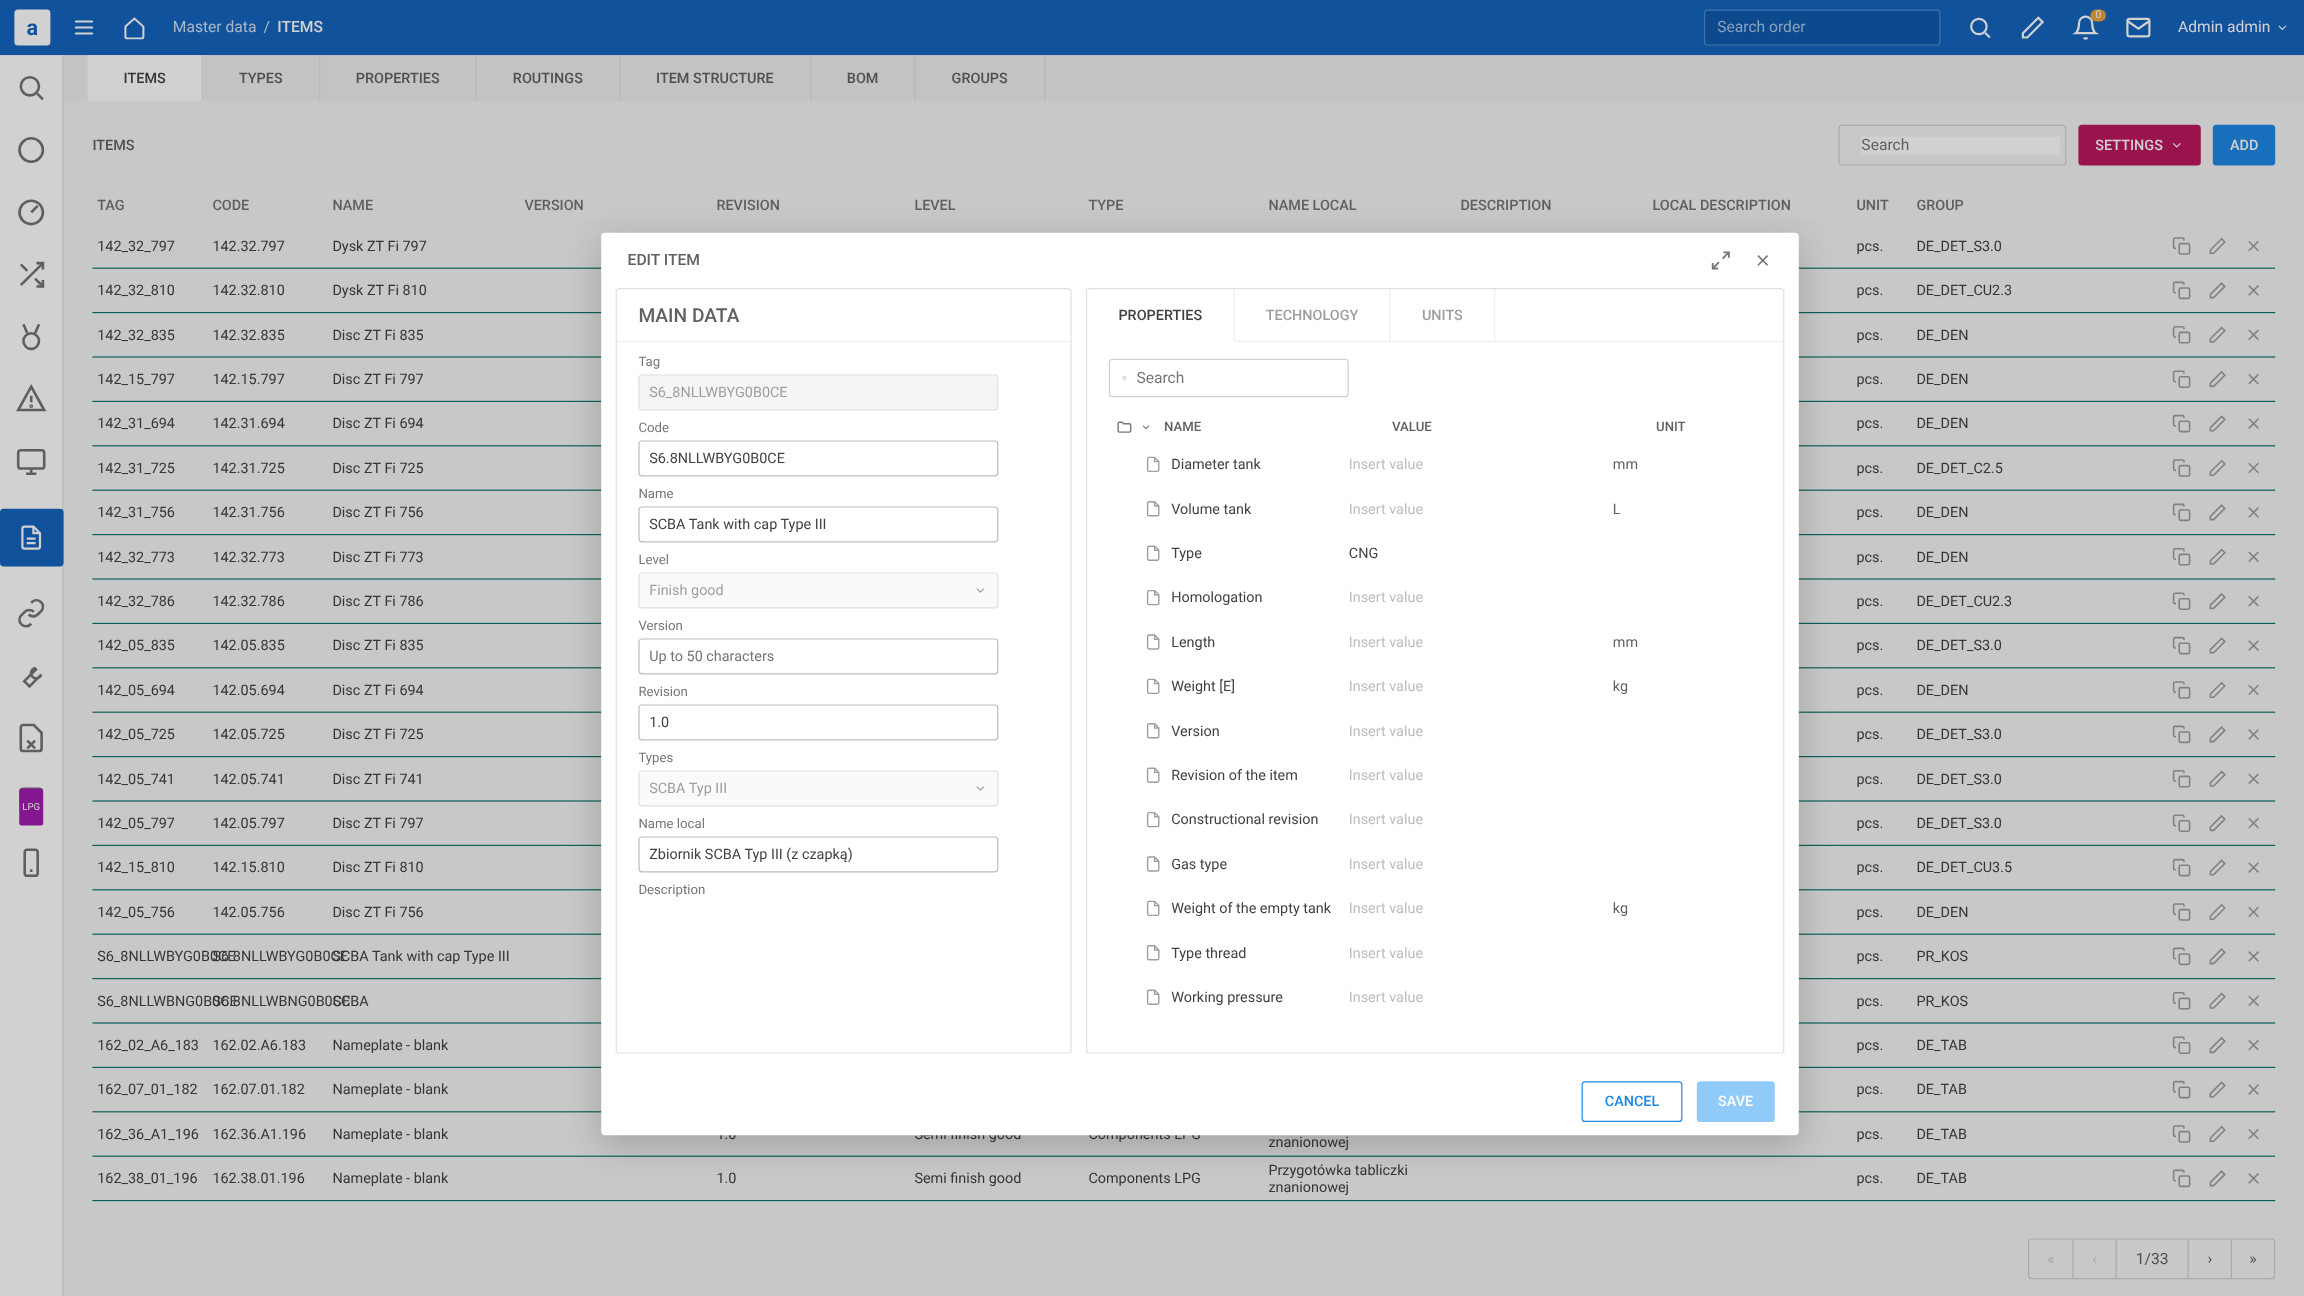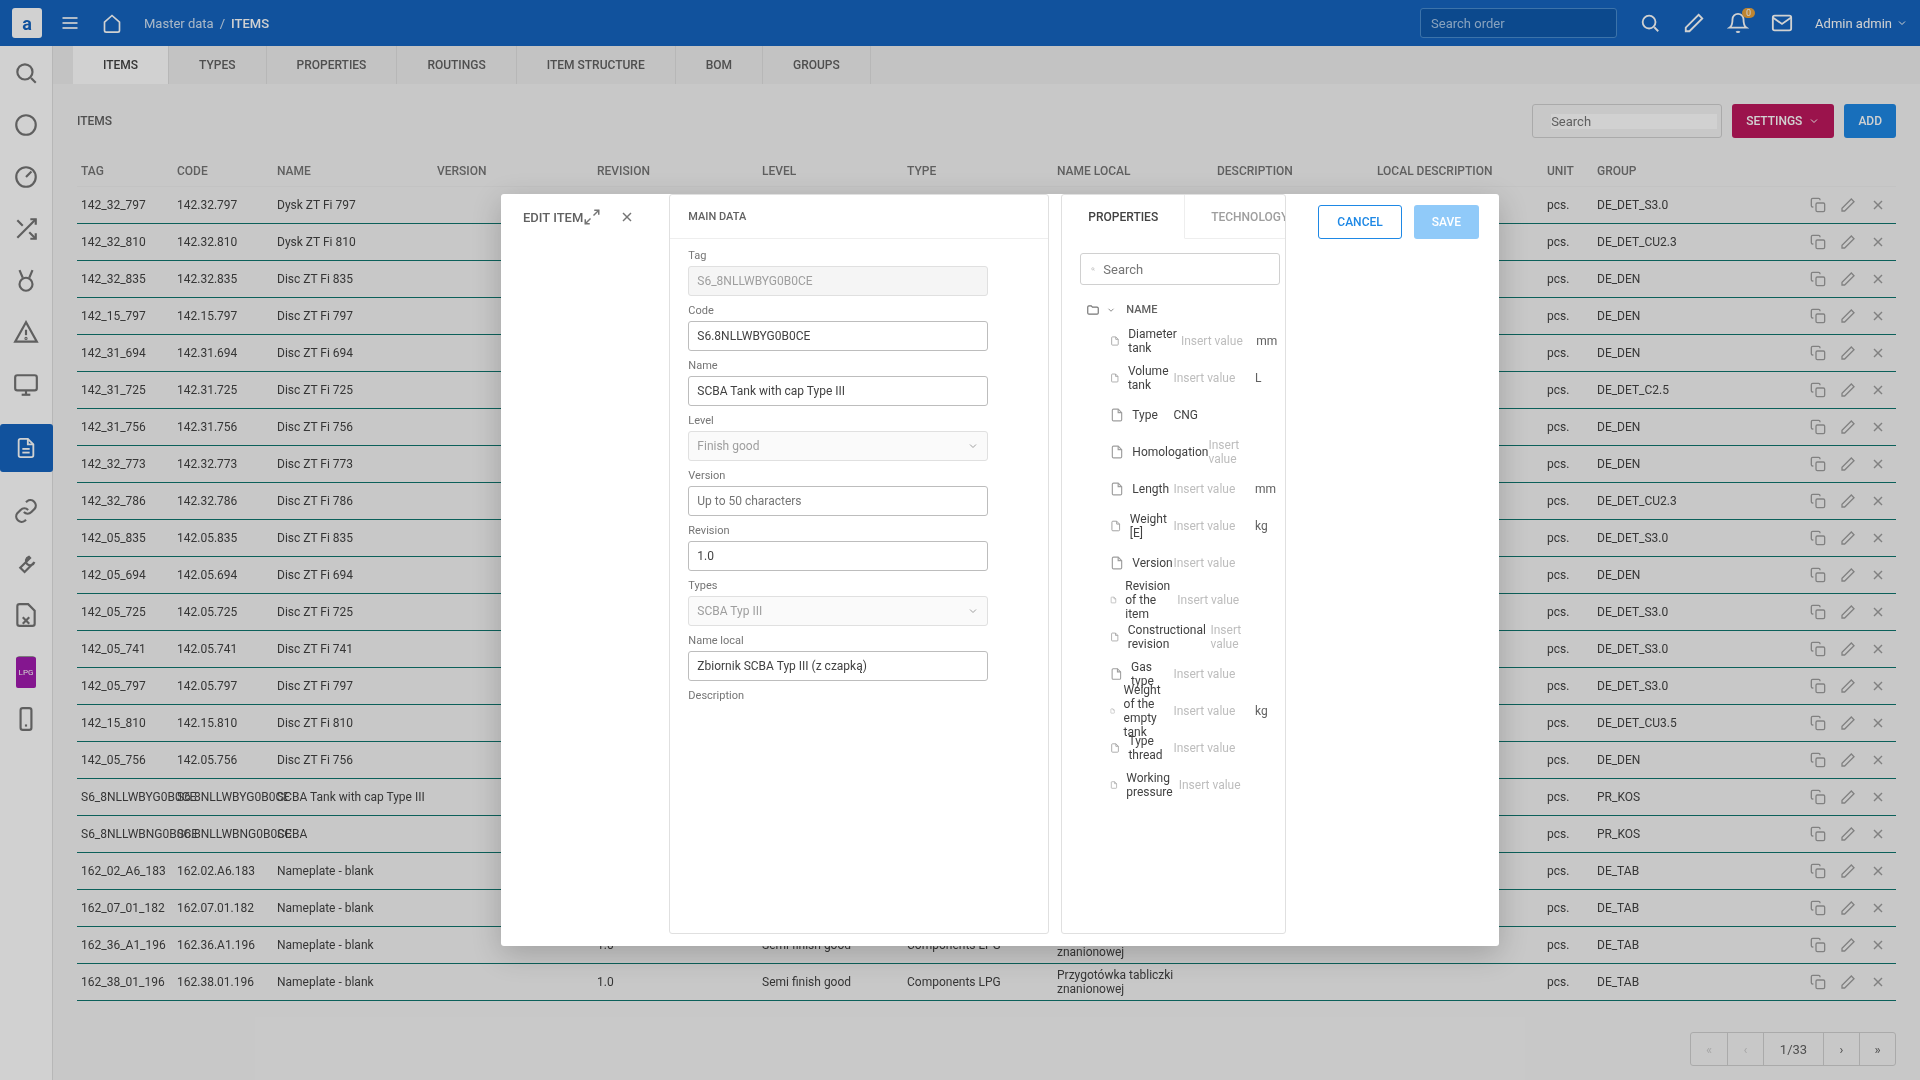--- a/index.html
+++ b/index.html
@@ -52,26 +52,26 @@
 
 
 .pag { position:absolute; bottom:14px; right:24px; display:flex; border:1px solid #d0d0d0; border-radius:3px; overflow:hidden; }
 .pag-btn { width:36px; height:32px; display:flex; align-items:center; justify-content:center; border-left:1px solid #d0d0d0; font-size:13px; color:#616161; cursor:pointer; }
 .pag-btn:first-child{border-left:none;}
 .pag-btn.dis{color:#ccc;}
 .pag-cur { width:60px; }
 
 
 .overlay { position:absolute; inset:0; background:rgba(0,0,0,.18); z-index:50; }
-.modal { position:absolute; top:194px; left:501px; width:998px; height:752px; background:#fff; border-radius:3px; box-shadow:0 8px 30px rgba(0,0,0,.2); display:flex; flex-direction:row; }
+.modal { position:absolute; top:194px; left:501px; width:998px; height:752px; background:#fff; border-radius:3px; box-shadow:0 8px 30px rgba(0,0,0,.2); display:flex; flex-direction:column; }
 .modal-hd { height:46px; display:flex; align-items:center; padding:0 22px; font-size:13px; color:#616161; font-weight:500; }
 .modal-hd-sp { flex:1; }
 .modal-body { flex:1; display:flex; gap:12px; padding:0 12px 12px; overflow:hidden; }
 .panel { border:1px solid #e0e0e0; border-radius:3px; flex:1; display:flex; flex-direction:column; overflow:hidden; }
-.panel-hd { height:44px; display:flex; align-items:center; padding:0 18px; font-size:11px; font-weight:500; color:#616161; border-bottom:1px solid #eee; }
+.panel-hd { height:44px; display:flex; align-items:center; padding:0 18px; font-size:16px; font-weight:500; color:#616161; border-bottom:1px solid #eee; }
 .panel-left .panel-body { padding:10px 8px 10px 18px; overflow-y:auto; position:relative; }
 .panel-left .panel-body::-webkit-scrollbar { width:10px; }
 .panel-left .panel-body::-webkit-scrollbar-thumb { background:#c0c0c0; border-radius:5px; }
 .fld { margin-bottom:8px; }
 .fld-lbl { font-size:11px; color:#757575; margin-bottom:4px; display:block; }
 .fld-in { width:300px; height:30px; border:1px solid #bdbdbd; border-radius:3px; padding:0 8px; font-size:12px; color:#424242; }
 .fld-in.disabled{background:#f5f5f5;color:#9e9e9e;border-color:#e0e0e0;}
 .fld-sel { width:300px; height:30px; border:1px solid #e0e0e0; border-radius:3px; padding:0 8px; font-size:12px; color:#9e9e9e; background:#fafafa; display:flex; align-items:center; justify-content:space-between; }
 
 .panel-right .rtabs { display:flex; height:44px; }

